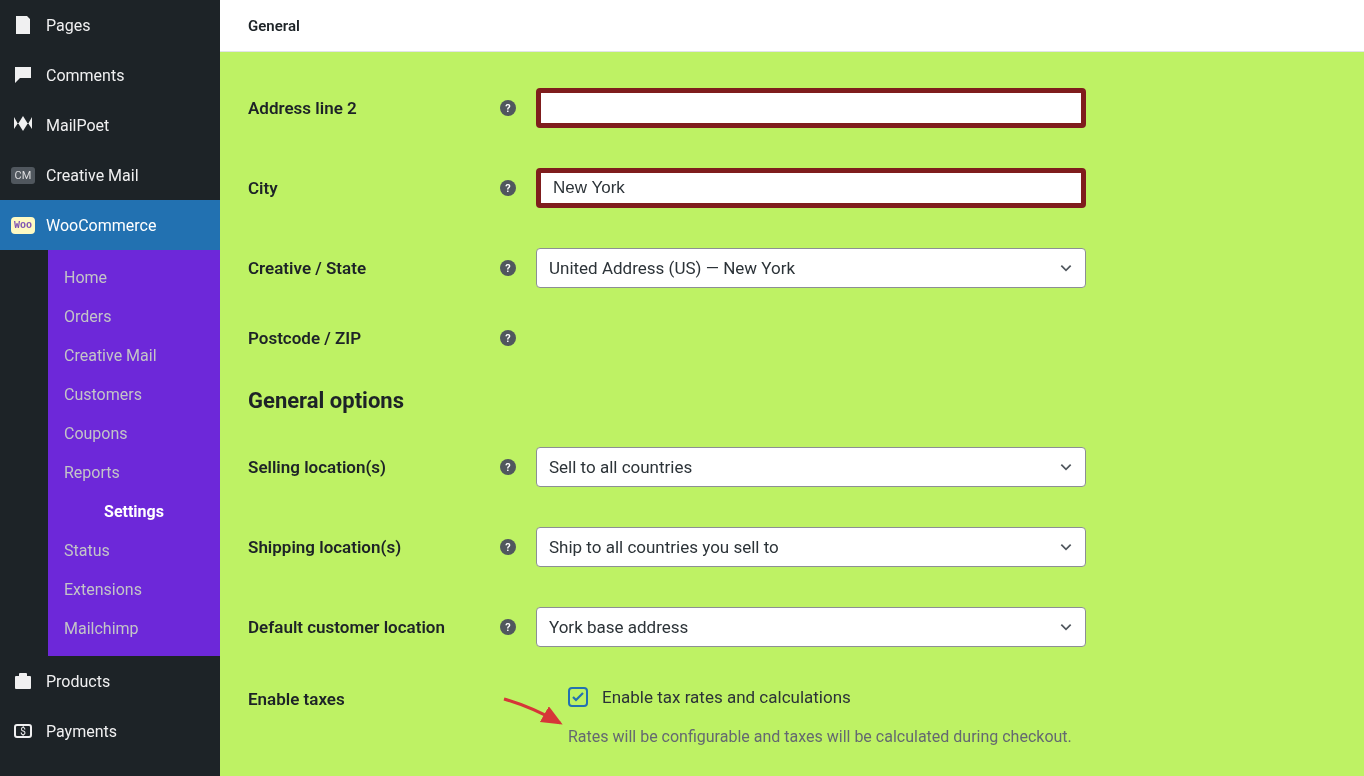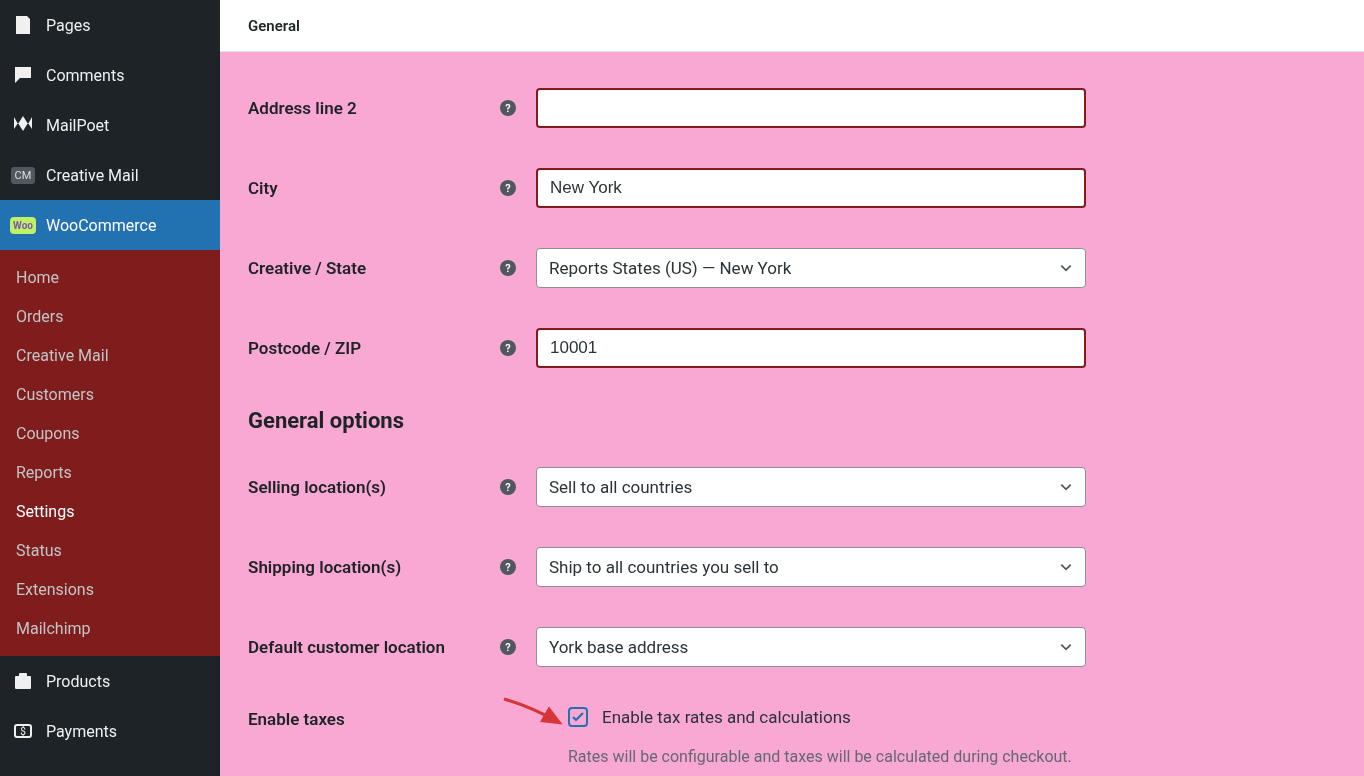--- a/index.html
+++ b/index.html
@@ -4,31 +4,31 @@
 <style>
 * { margin: 0; padding: 0; box-sizing: border-box; }
 body { font-family: -apple-system, BlinkMacSystemFont, "Segoe UI", Roboto, sans-serif; background: #f0f0f1; width: 1364px; height: 776px; overflow: hidden; }
 .layout { display: flex; height: 100%; }
 .sidebar { width: 220px; background: #1d2327; color: #f0f0f1; flex-shrink: 0; position: relative; }
 .sidebar-item { display: flex; align-items: center; padding: 10px 10px; color: #f0f0f1; cursor: pointer; font-size: 16px; }
 .sidebar-item.top { padding: 12px 10px; }
 .sidebar-item.active { background: #2271b1; color: #fff; position: relative; }
 .sidebar-item.active::after { content: ""; position: absolute; right: -8px; top: 50%; transform: translateY(-50%); border: 8px solid transparent; border-right-color: #f0f0f1; }
 .sidebar-icon { width: 26px; height: 26px; margin-right: 10px; display: flex; align-items: center; justify-content: center; flex-shrink: 0; }
-.submenu { background: #7f1d1d; padding: 8px 0; }
+.submenu { background: #6d28d9; padding: 8px 0; margin-left: 48px; }
 .submenu-item { padding: 10px 16px; color: #c3c4c7; cursor: pointer; font-size: 16px; }
-.submenu-item.current { color: #fff; font-weight: 400; }
-.main { flex: 1; background: #f9a8d4; overflow: hidden; position: relative; }
+.submenu-item.current { color: #fff; font-weight: 700; text-align: center; }
+.main { flex: 1; background: #bef264; overflow: hidden; position: relative; }
 .topbar { background: #fff; padding: 16px 28px; border-bottom: 1px solid #e2e4e7; }
 .topbar-tab { font-weight: 600; font-size: 15px; color: #1d2327; }
 .form-area { padding: 36px 28px; }
 .form-row { display: flex; align-items: center; margin-bottom: 40px; }
 .form-label { width: 288px; font-weight: 600; font-size: 17px; color: #1d2327; display: flex; align-items: center; justify-content: space-between; padding-right: 20px; }
 .help-icon { width: 16px; height: 16px; border-radius: 50%; background: #50575e; color: #fff; font-size: 11px; display: inline-flex; align-items: center; justify-content: center; flex-shrink: 0; }
-.text-input { flex: 0 0 550px; height: 40px; border: 2px solid #7f1d1d; border-radius: 4px; padding: 0 12px; font-size: 17px; color: #2c3338; background: #fff; }
+.text-input { flex: 0 0 550px; height: 40px; border: 5px solid #7f1d1d; border-radius: 4px; padding: 0 12px; font-size: 17px; color: #2c3338; background: #fff; }
 .select-wrap { flex: 0 0 550px; height: 40px; border: 1px solid #8c8f94; border-radius: 4px; padding: 0 12px; font-size: 17px; color: #2c3338; background: #fff; display: flex; align-items: center; justify-content: space-between; cursor: pointer; }
 .chevron { width: 14px; height: 14px; }
 .section-heading { font-size: 22px; font-weight: 700; color: #1d2327; margin: 10px 0 34px; }
 .checkbox-row { display: flex; align-items: flex-start; margin-bottom: 12px; }
 .checkbox-label { width: 320px; font-weight: 600; font-size: 17px; color: #1d2327; padding-top: 2px; }
 .checkbox-box { width: 20px; height: 20px; border: 2px solid #2271b1; border-radius: 4px; display: flex; align-items: center; justify-content: center; margin-right: 14px; cursor: pointer; }
 .checkbox-text { font-size: 17px; color: #2c3338; }
 .help-text { font-size: 16px; color: #646970; margin-left: 320px; margin-top: 18px; }
 .arrow-annot { position: absolute; left: 500px; top: 700px; pointer-events: none; }
 .cm-badge { background: #50575e; color: #dcdcde; font-size: 11px; font-weight: 400; padding: 2px 4px; border-radius: 3px; }
@@ -72,21 +72,21 @@
 
     <div class="sidebar-item top">
       <span class="sidebar-icon">
         <span class="cm-badge">CM</span>
       </span>
       <span>Creative Mail</span>
     </div>
 
     <div class="sidebar-item top active">
       <span class="sidebar-icon">
-        <span style="background:#bef264;color:#7f54b3;font-size:10px;font-weight:700;padding:3px 3px;border-radius:4px;">Woo</span>
+        <span style="background:#fef9c3;color:#7f54b3;font-size:10px;font-weight:700;padding:3px 3px;border-radius:4px;font-family:Liberation Mono, monospace;">Woo</span>
       </span>
       <span>WooCommerce</span>
     </div>
 
     <div class="submenu">
       <div class="submenu-item">Home</div>
       <div class="submenu-item">Orders</div>
       <div class="submenu-item">Creative Mail</div>
       <div class="submenu-item">Customers</div>
       <div class="submenu-item">Coupons</div>
@@ -141,33 +141,32 @@
         </div>
         <input class="text-input" value="New York" style="">
       </div>
 
       <div class="form-row">
         <div class="form-label">
           <span>Creative / State</span>
           <span class="help-icon">?</span>
         </div>
         <div class="select-wrap">
-          <span>Reports States (US) — New York</span>
+          <span>United Address (US) — New York</span>
           <svg class="chevron" viewBox="0 0 12 12">
               <path d="M2 4l4 4 4-4" fill="none" stroke="#50575e" stroke-width="1.5"></path>
             </svg>
         </div>
       </div>
 
       <div class="form-row">
         <div class="form-label">
           <span>Postcode / ZIP</span>
           <span class="help-icon">?</span>
         </div>
-        <input class="text-input" value="10001" style="">
       </div>
 
       <h2 class="section-heading">General options</h2>
 
       <div class="form-row">
         <div class="form-label">
           <span>Selling location(s)</span>
           <span class="help-icon">?</span>
         </div>
         <div class="select-wrap">

